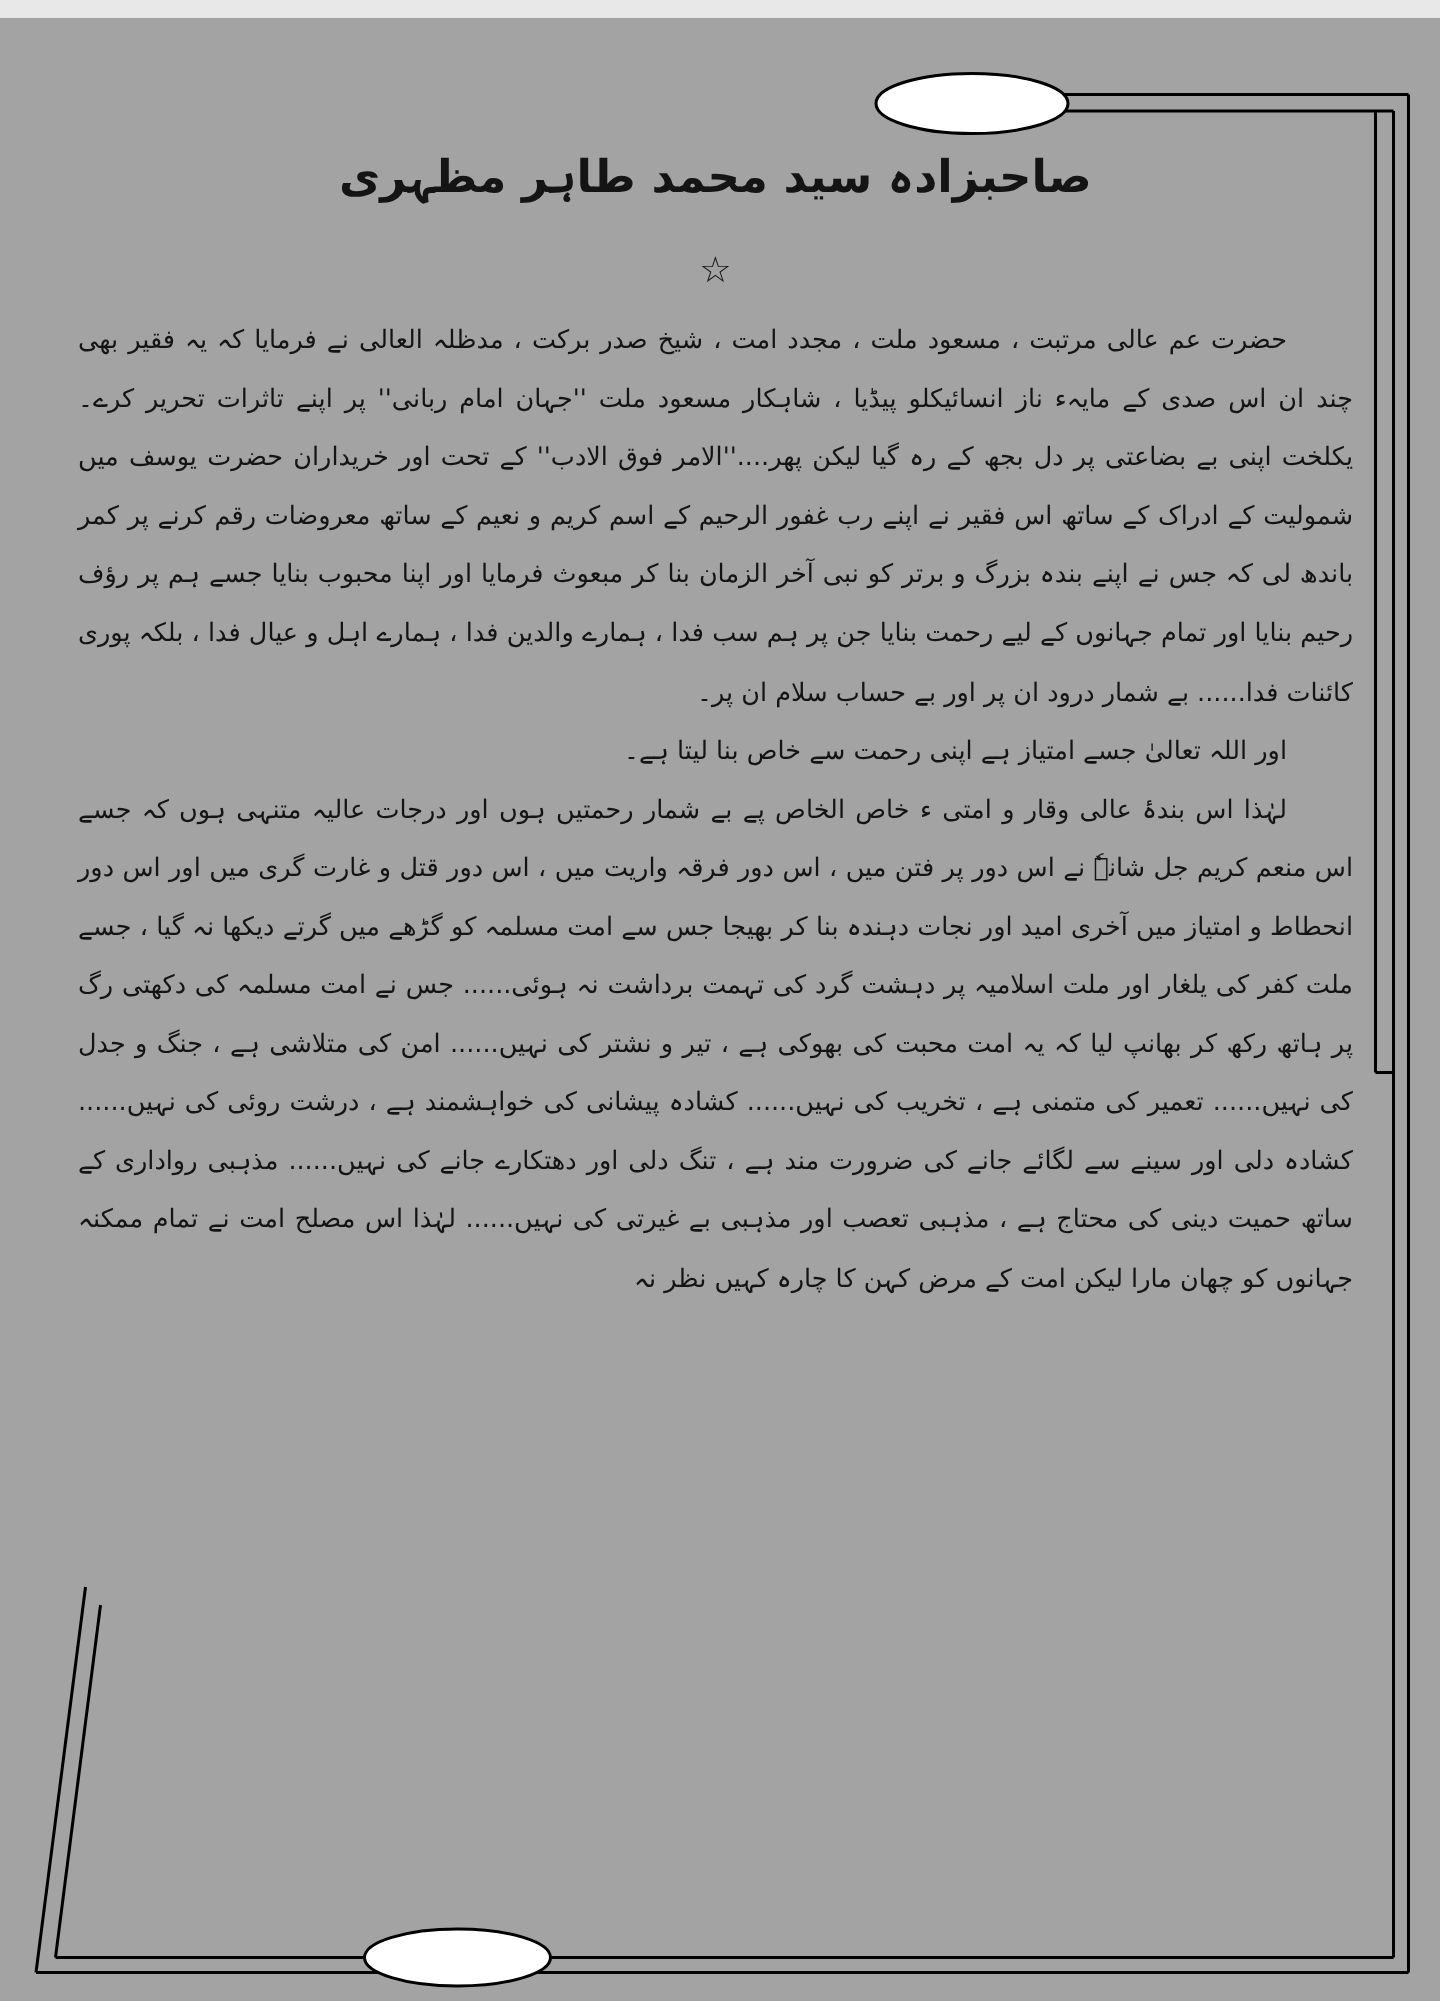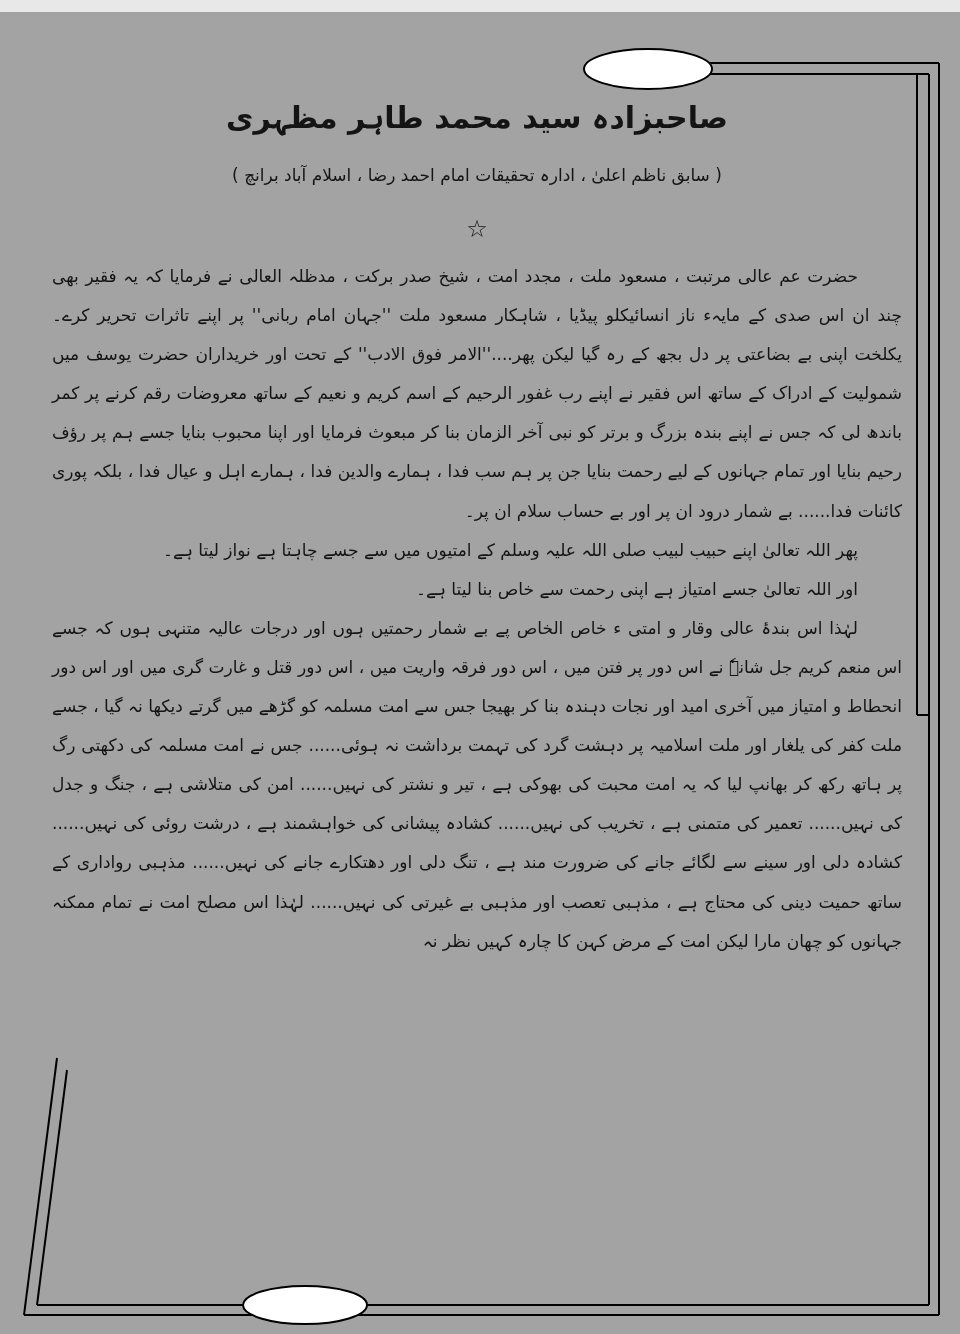--- a/index.html
+++ b/index.html
@@ -81,27 +81,25 @@
       <line x1="57" y1="1046" x2="24" y2="1303"></line>
       <line x1="67" y1="1058" x2="37" y2="1293"></line>
     </g>
     <ellipse cx="648" cy="57" rx="64" ry="20" fill="#ffffff" stroke="#000" stroke-width="2"></ellipse>
     <ellipse cx="305" cy="1293" rx="62" ry="19" fill="#ffffff" stroke="#000" stroke-width="2"></ellipse>
   </svg>
 
   <div class="content">
     <h1 class="title">صاحبزادہ سید محمد طاہر مظہری</h1>
 
-    <div class="subtitle">( سابق ناظم اعلیٰ ، ادارہ تحقیقات امام احمد رضا ، اسلام آباد برانچ )</div>
 
     <div class="star">☆</div>
 
     <p class="body-para">حضرت عم عالی مرتبت ، مسعود ملت ، مجدد امت ، شیخ صدر برکت ، مدظلہ العالی نے فرمایا کہ یہ فقیر بھی چند ان اس صدی کے مایہء ناز انسائیکلو پیڈیا ، شاہکار مسعود ملت ''جہان امام ربانی'' پر اپنے تاثرات تحریر کرے۔ یکلخت اپنی بے بضاعتی پر دل بجھ کے رہ گیا لیکن پھر....''الامر فوق الادب'' کے تحت اور خریداران حضرت یوسف میں شمولیت کے ادراک کے ساتھ اس فقیر نے اپنے رب غفور الرحیم کے اسم کریم و نعیم کے ساتھ معروضات رقم کرنے پر کمر باندھ لی کہ جس نے اپنے بندہ بزرگ و برتر کو نبی آخر الزمان بنا کر مبعوث فرمایا اور اپنا محبوب بنایا جسے ہم پر رؤف رحیم بنایا اور تمام جہانوں کے لیے رحمت بنایا جن پر ہم سب فدا ، ہمارے والدین فدا ، ہمارے اہل و عیال فدا ، بلکہ پوری کائنات فدا...... بے شمار درود ان پر اور بے حساب سلام ان پر۔</p>
 
-    <p class="body-para">پھر اللہ تعالیٰ اپنے حبیب لبیب صلی اللہ علیہ وسلم کے امتیوں میں سے جسے چاہتا ہے نواز لیتا ہے۔</p>
 
 
     <p class="body-para">اور اللہ تعالیٰ جسے امتیاز ہے اپنی رحمت سے خاص بنا لیتا ہے۔</p>
 
     <p class="body-para">لہٰذا اس بندۂ عالی وقار و امتی ء خاص الخاص پے بے شمار رحمتیں ہوں اور درجات عالیہ متنہی ہوں کہ جسے اس منعم کریم جل شانہٗ نے اس دور پر فتن میں ، اس دور فرقہ واریت میں ، اس دور قتل و غارت گری میں اور اس دور انحطاط و امتیاز میں آخری امید اور نجات دہندہ بنا کر بھیجا جس سے امت مسلمہ کو گڑھے میں گرتے دیکھا نہ گیا ، جسے ملت کفر کی یلغار اور ملت اسلامیہ پر دہشت گرد کی تہمت برداشت نہ ہوئی...... جس نے امت مسلمہ کی دکھتی رگ پر ہاتھ رکھ کر بھانپ لیا کہ یہ امت محبت کی بھوکی ہے ، تیر و نشتر کی نہیں...... امن کی متلاشی ہے ، جنگ و جدل کی نہیں...... تعمیر کی متمنی ہے ، تخریب کی نہیں...... کشادہ پیشانی کی خواہشمند ہے ، درشت روئی کی نہیں...... کشادہ دلی اور سینے سے لگائے جانے کی ضرورت مند ہے ، تنگ دلی اور دھتکارے جانے کی نہیں...... مذہبی رواداری کے ساتھ حمیت دینی کی محتاج ہے ، مذہبی تعصب اور مذہبی بے غیرتی کی نہیں...... لہٰذا اس مصلح امت نے تمام ممکنہ جہانوں کو چھان مارا لیکن امت کے مرض کہن کا چارہ کہیں نظر نہ</p>
   </div>
 
 </div>
 
 </body></html>

